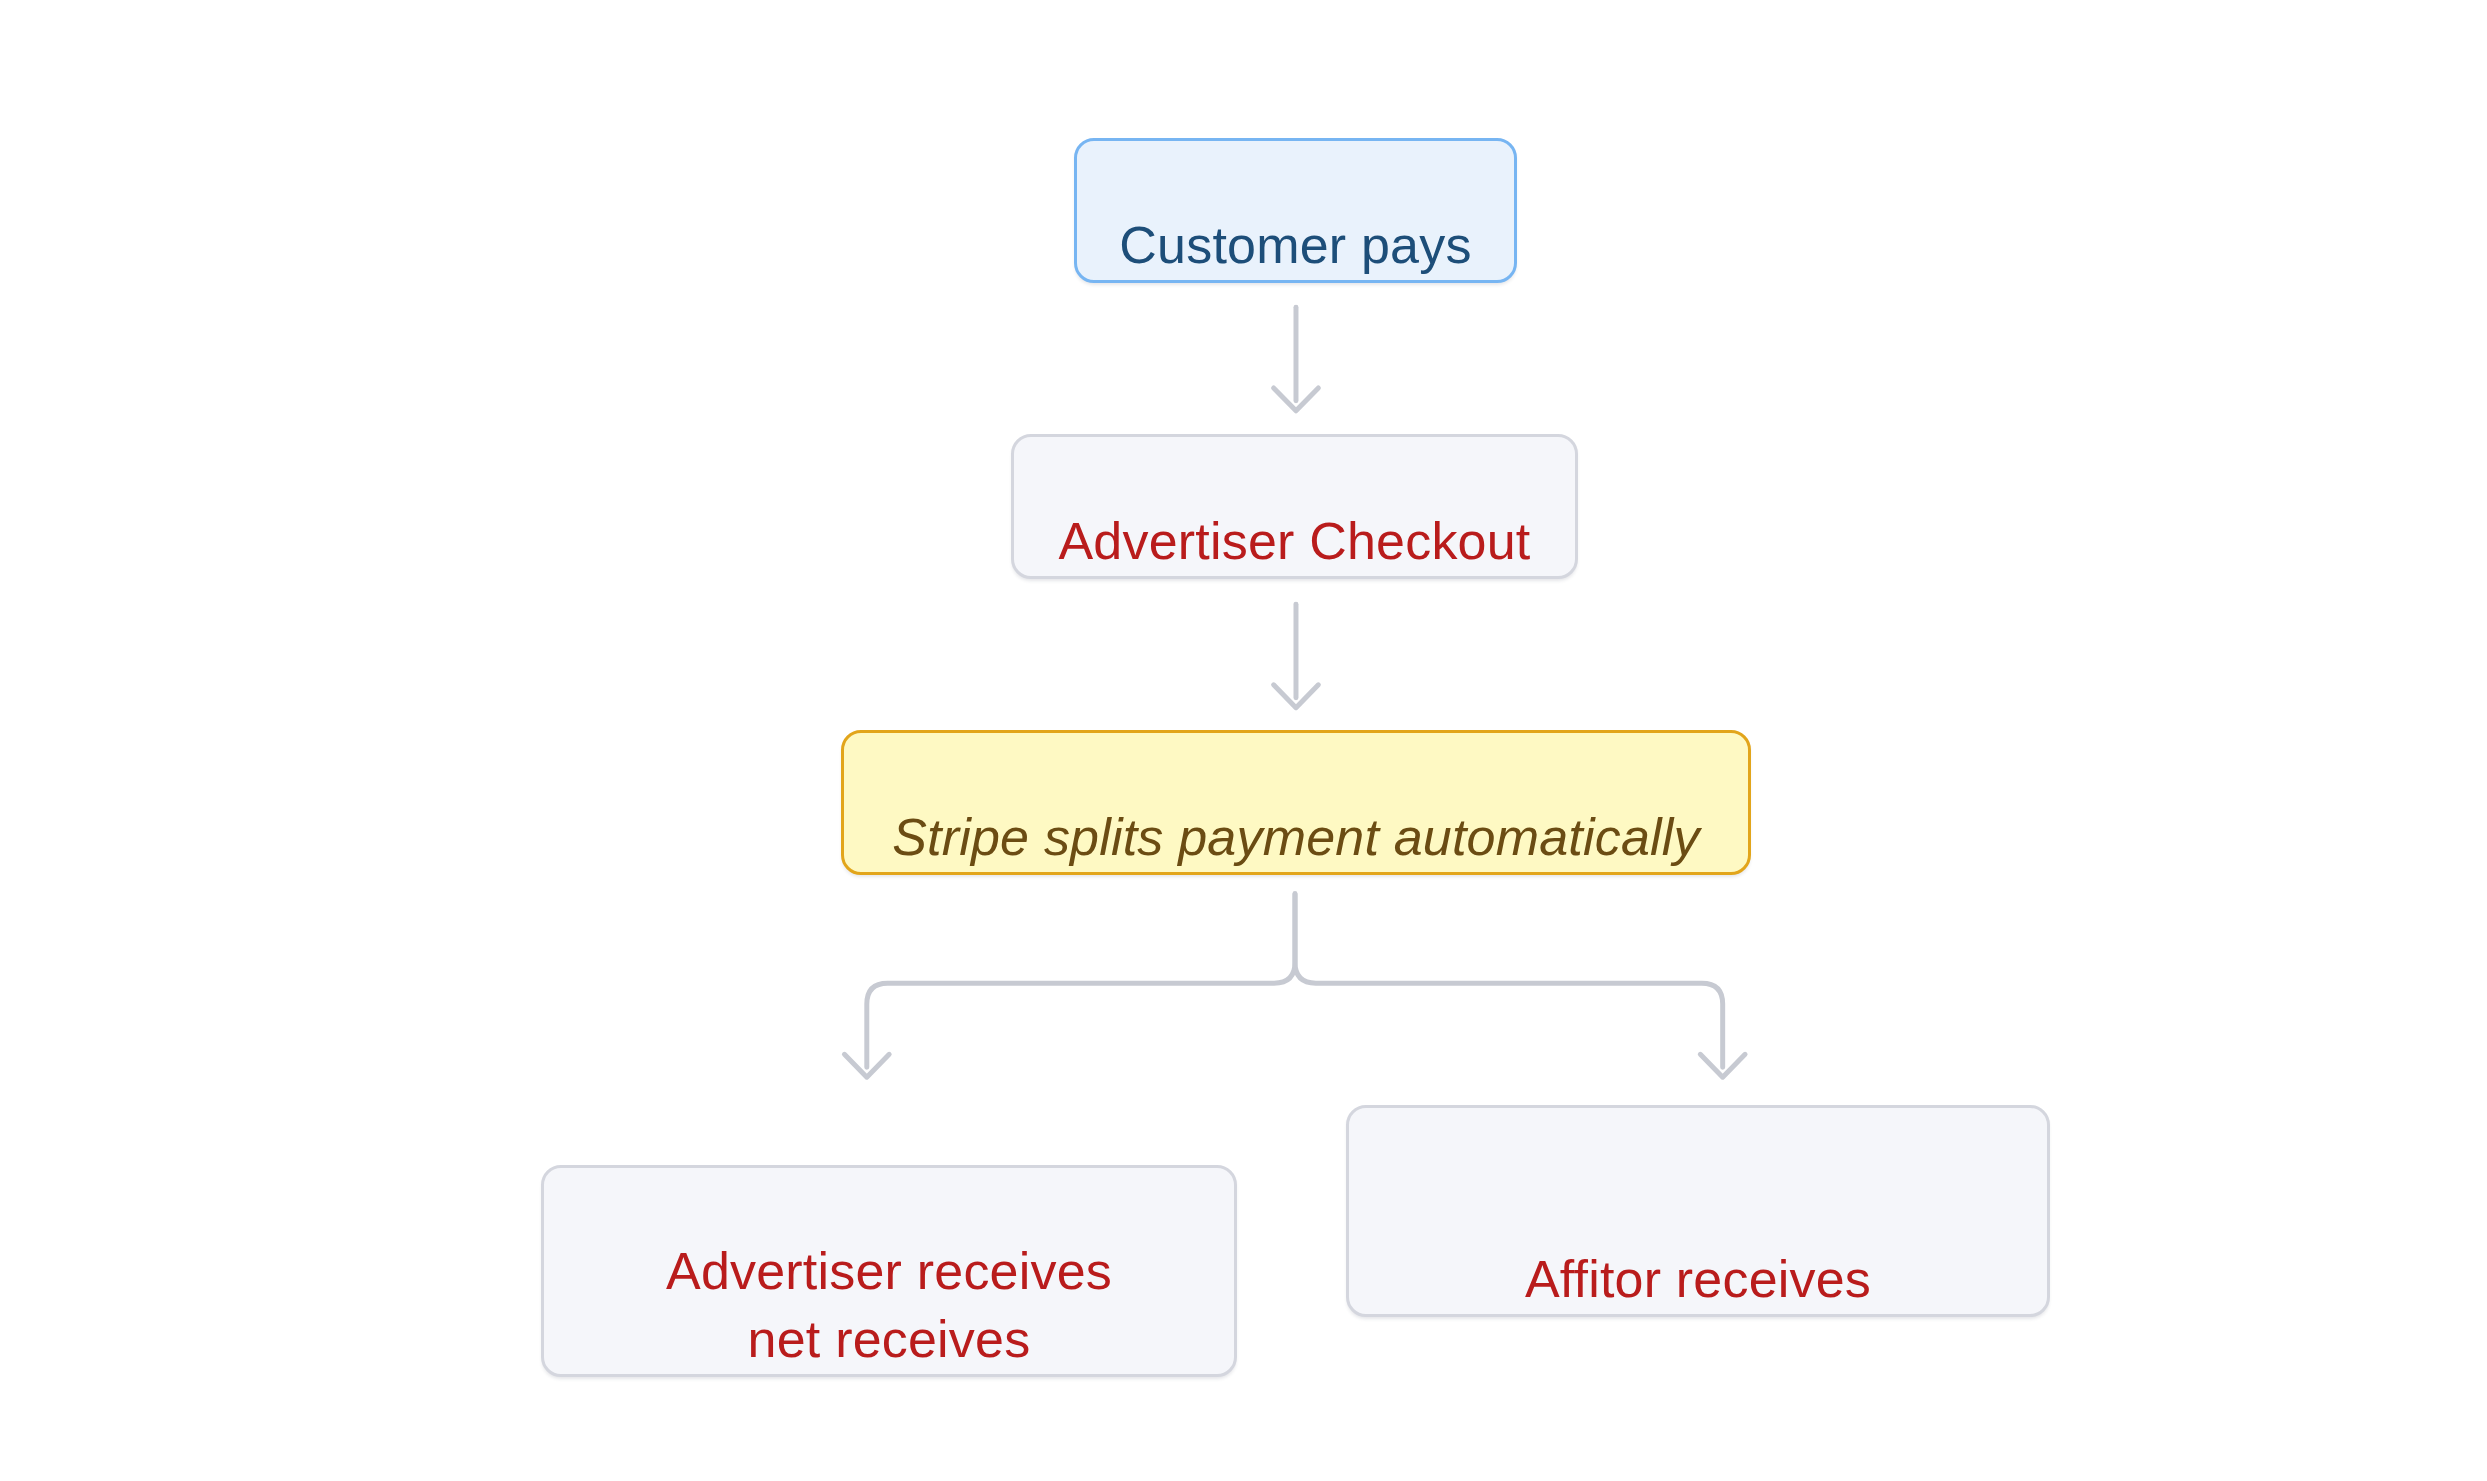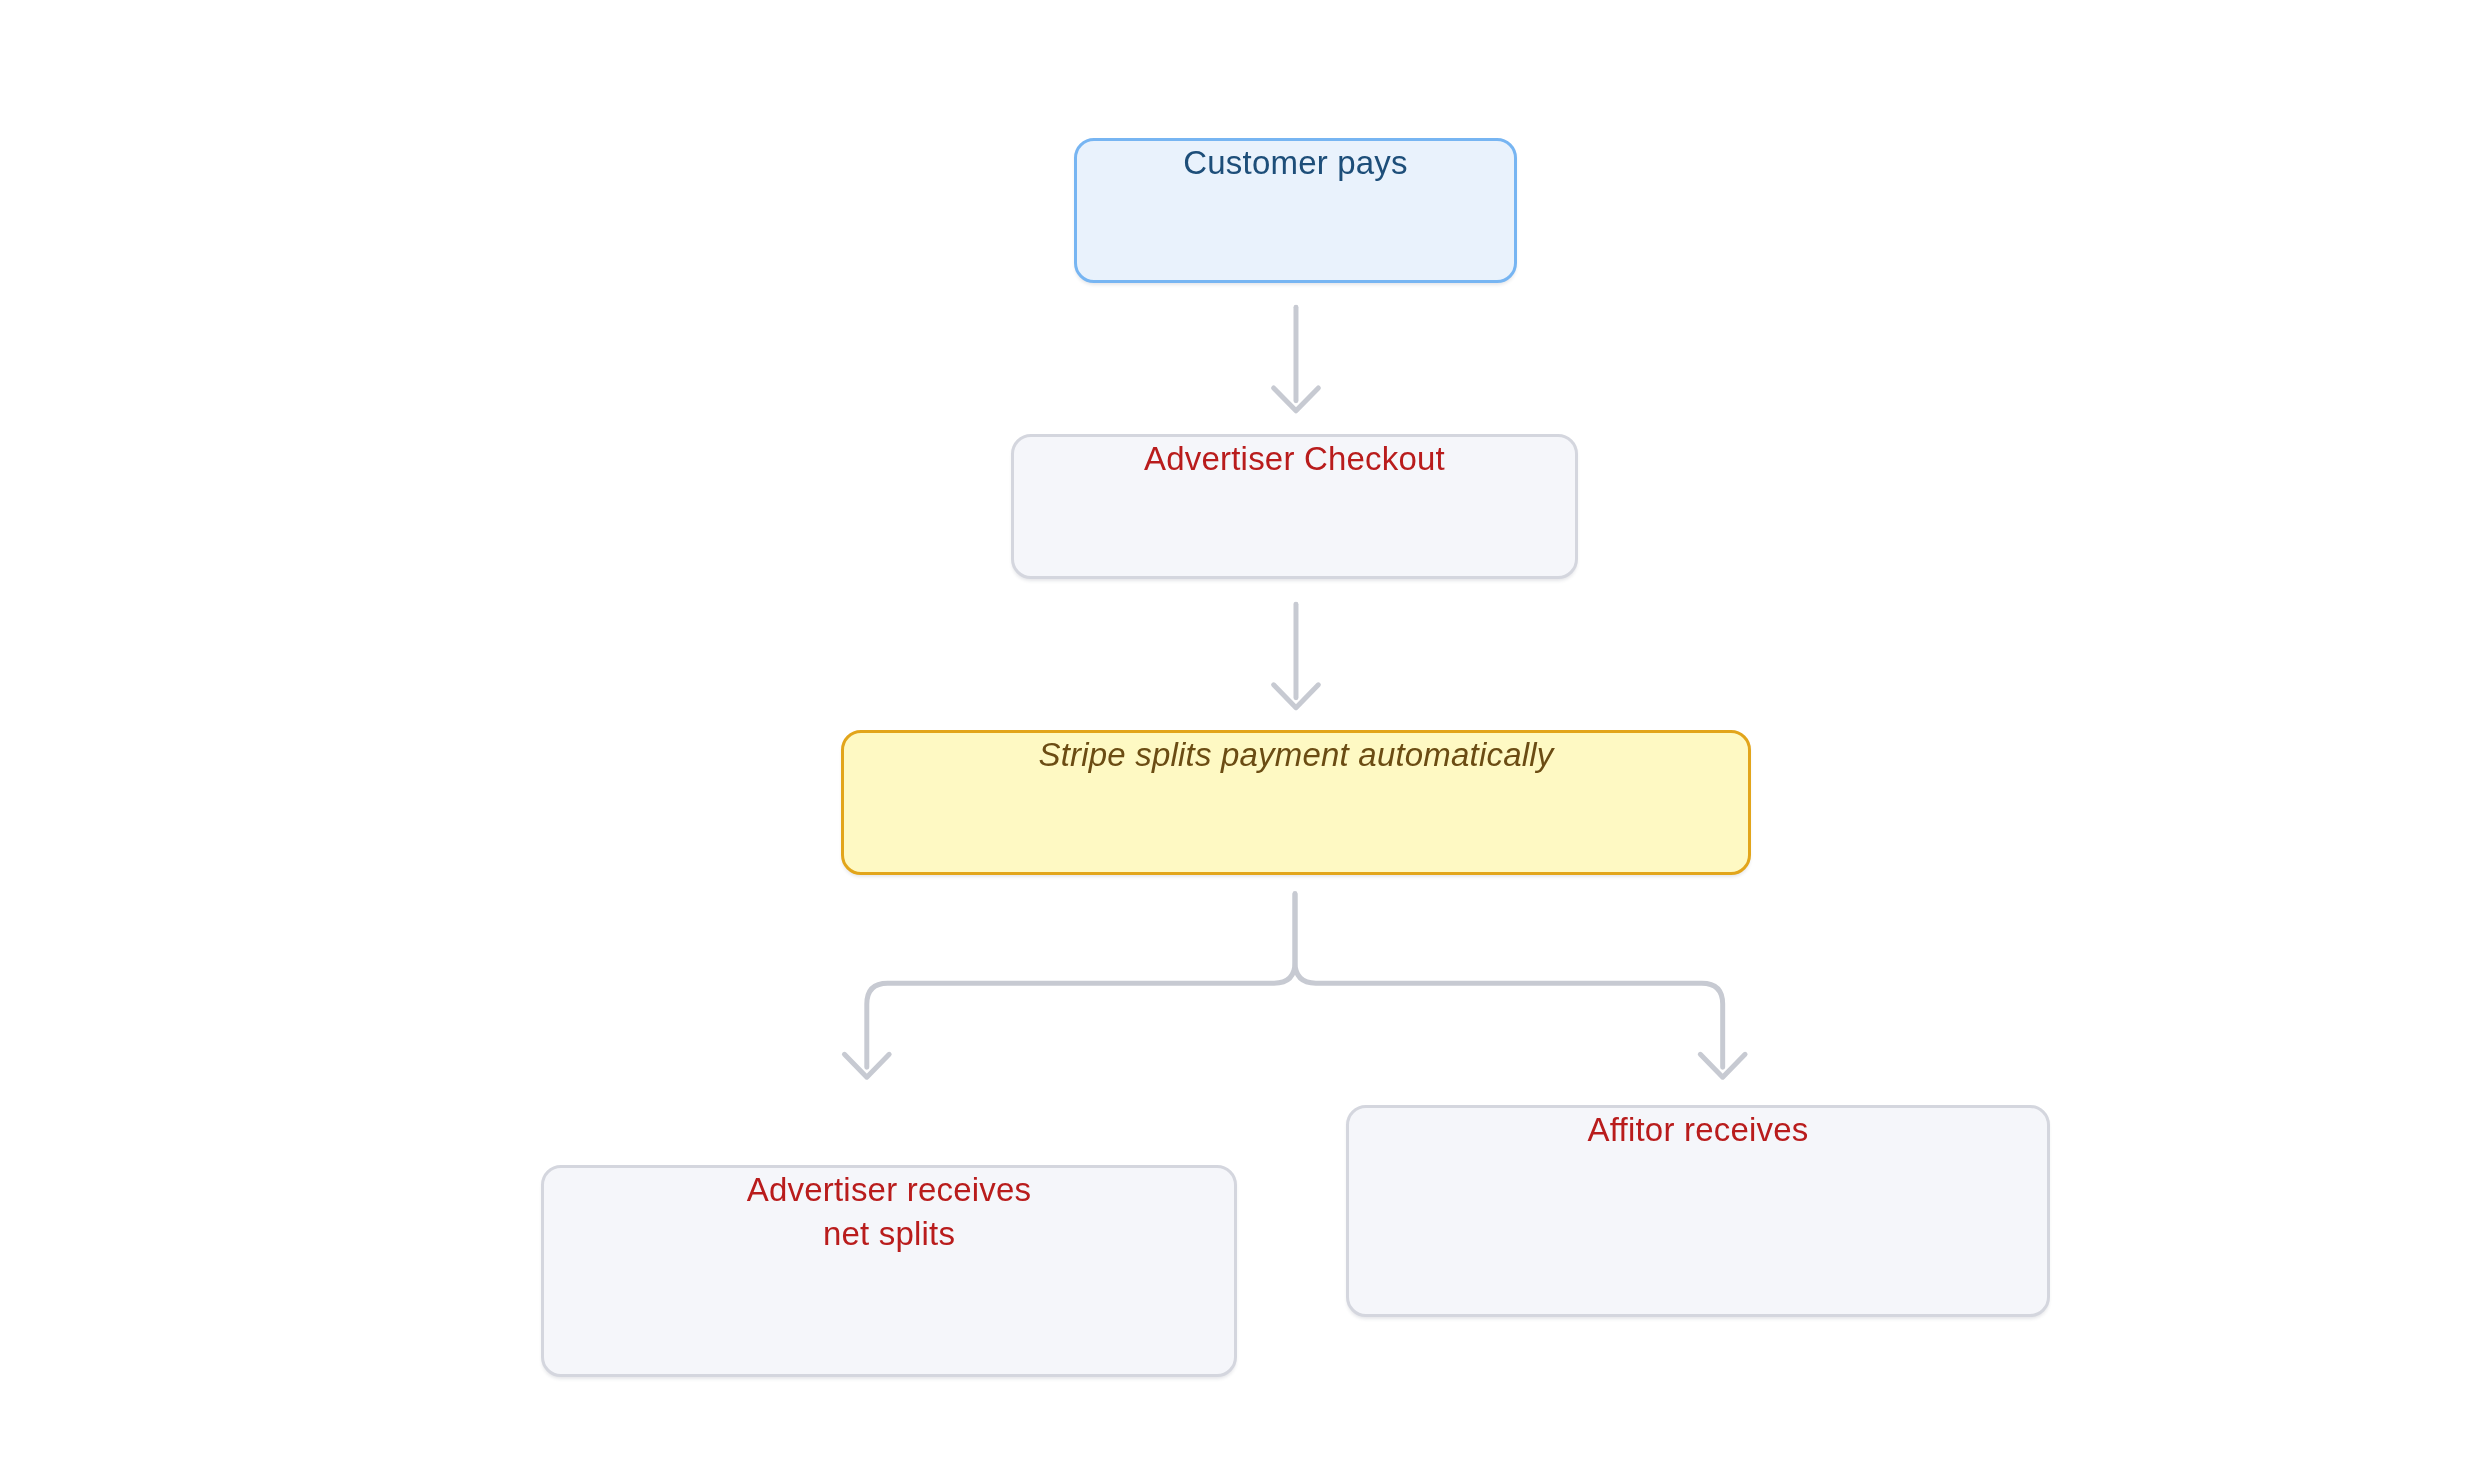--- a/index.html
+++ b/index.html
@@ -23,26 +23,26 @@
     stroke: #c7cad2;
     stroke-width: 10;
     stroke-linecap: round;
     stroke-linejoin: round;
   }
   .node {
     position: absolute;
     display: flex;
     flex-direction: column;
     align-items: center;
-    justify-content: flex-start;
+    justify-content: flex-end;
     text-align: center;
     border-radius: 20px;
     border: 3.5px solid transparent;
     box-sizing: border-box;
-    font-size: 33px;
+    font-size: 52px;
     line-height: 1.32;
     letter-spacing: 0.2px;
     box-shadow: 0 3px 3.5px -1.5px rgba(45, 50, 70, 0.12);
   }
   .node-blue   { background: #e9f2fc; border-color: #77b5f2; color: #1d4e79; }
   .node-gray   { background: #f5f6fa; border-color: #d4d6de; color: #b91c1c; }
   .node-orange { background: #fef9c3; border-color: #e2a51b; color: #6b4c13; font-style: italic; }
 
   .n-customer  { left: 1074px; top: 138px;  width: 443px;  height: 145px; }
   .n-checkout  { left: 1011px; top: 434px;  width: 567px; height: 145px; }
@@ -79,21 +79,21 @@
   <div class="node node-gray n-checkout">
     <span class="node-line">Advertiser Checkout</span>
   </div>
 
   <div class="node node-orange n-stripe">
     <span class="node-line">Stripe splits payment automatically</span>
   </div>
 
   <div class="node node-gray n-advnet">
     <span class="node-line">Advertiser receives</span>
-    <span class="node-line">net splits</span>
+    <span class="node-line">net receives</span>
   </div>
 
   <div class="node node-gray n-affitor">
     <span class="node-line">Affitor receives</span>
   </div>
 
 </div>
 
 
 </body></html>

